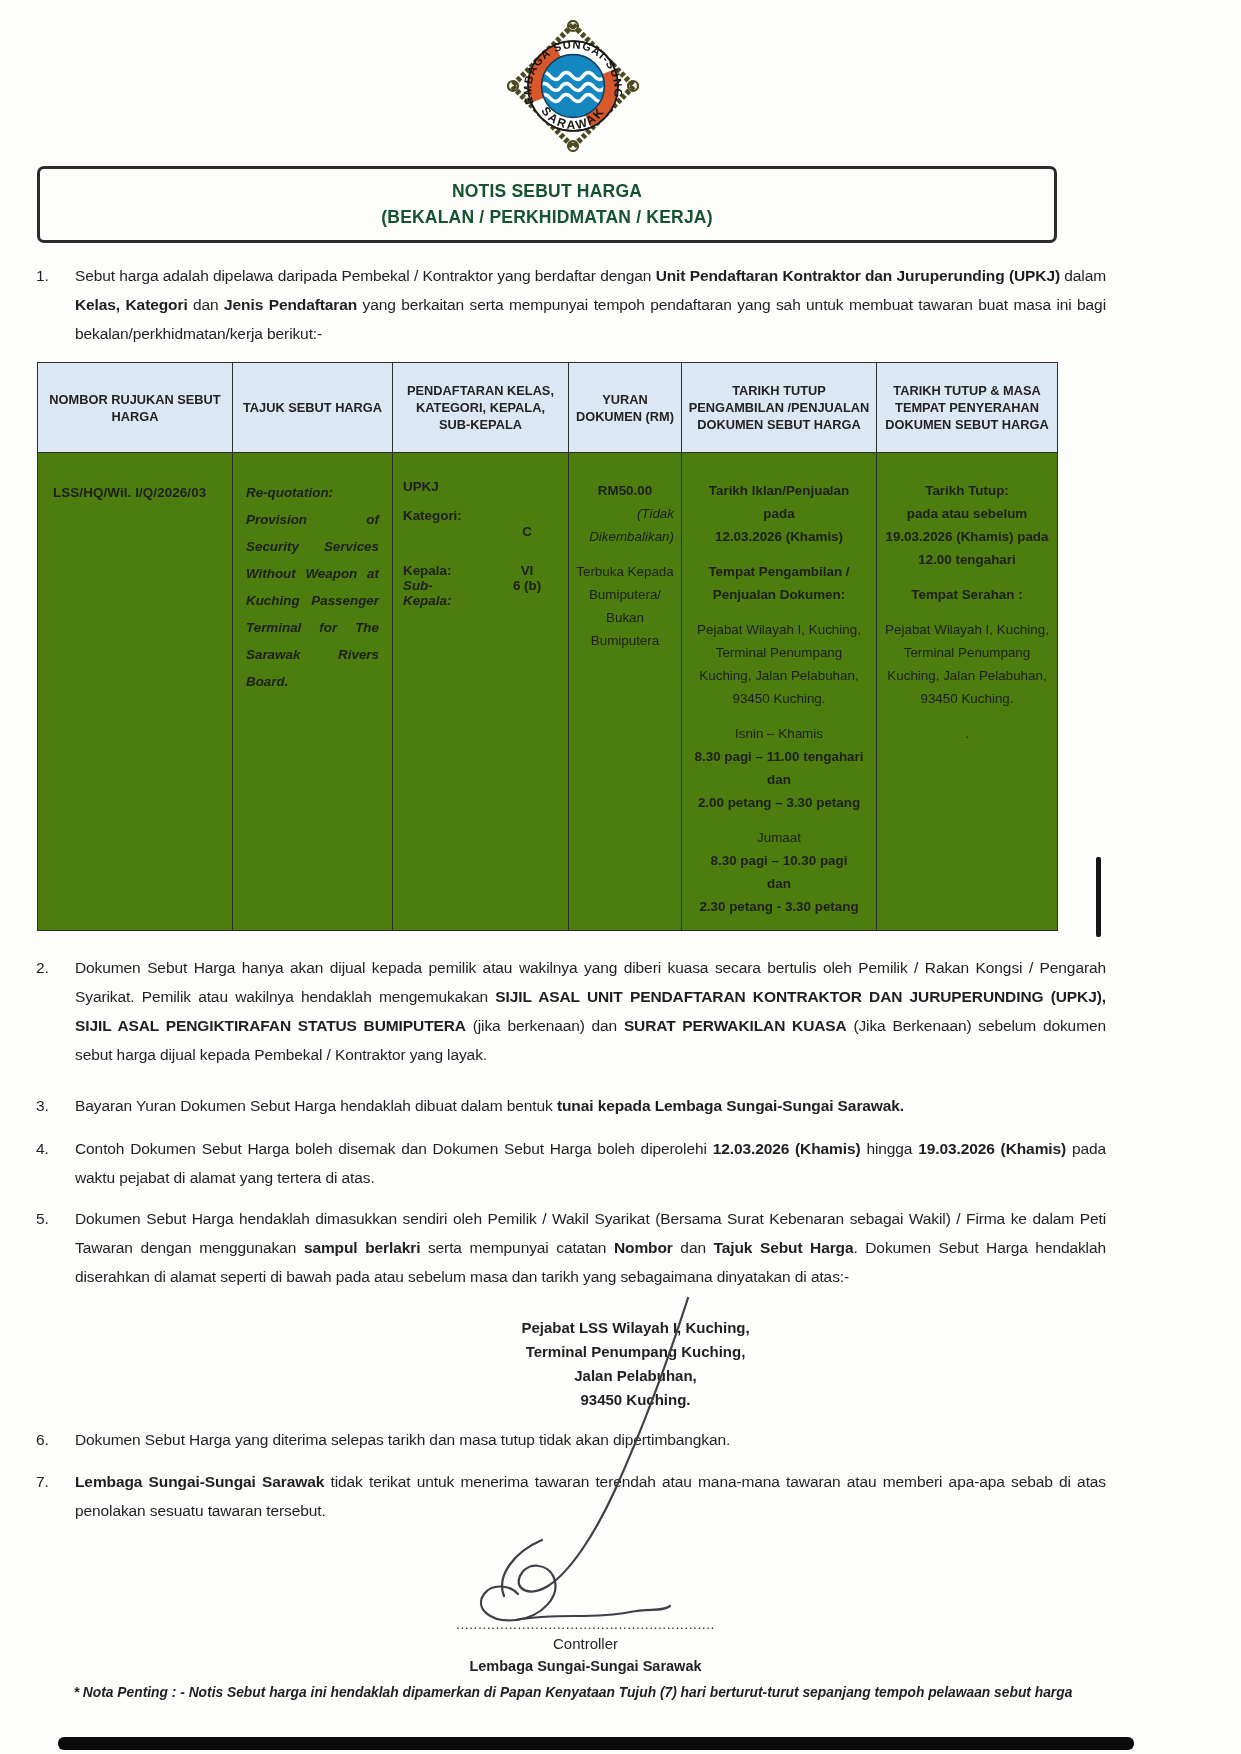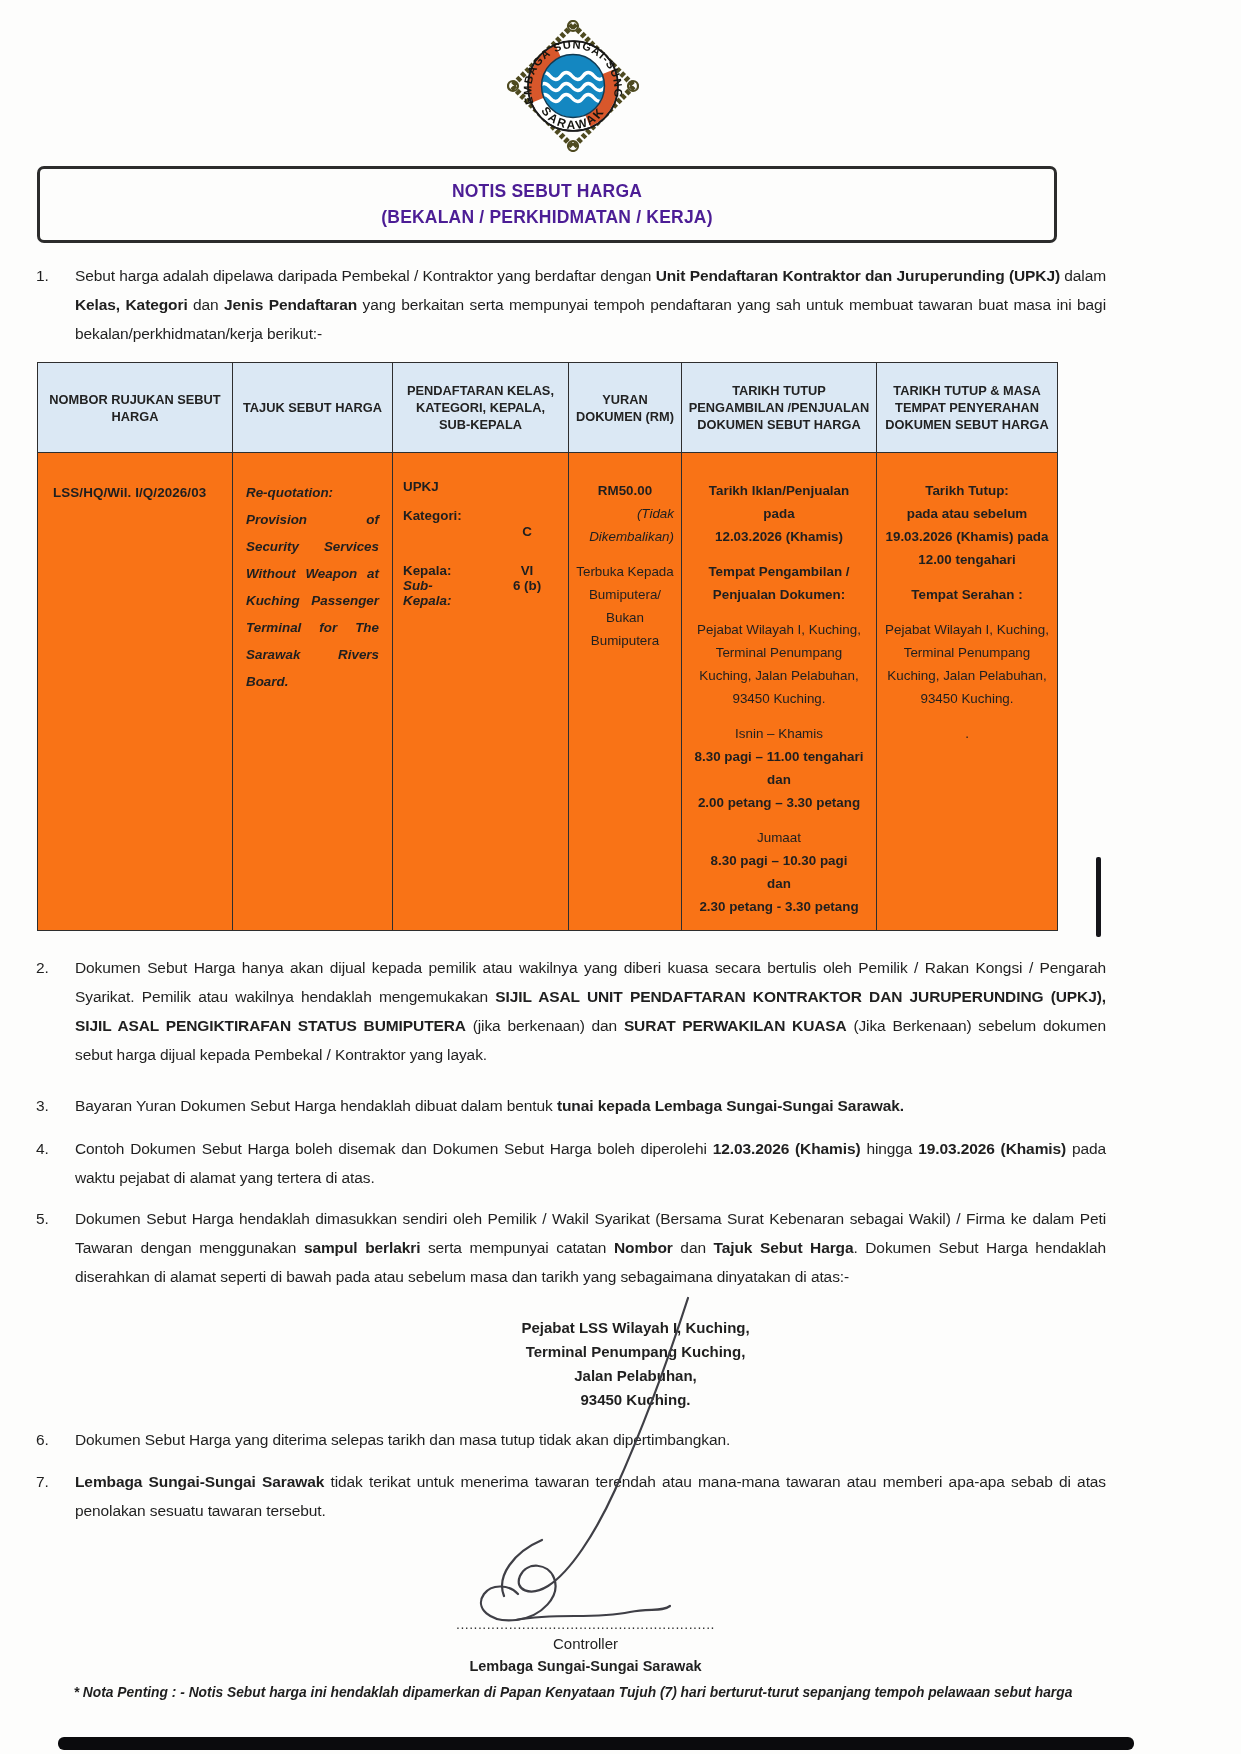--- a/index.html
+++ b/index.html
@@ -7,39 +7,39 @@
   body { font-family:"Liberation Sans", sans-serif; color:#1f1f1f; }
   .page { position:relative; width:1241px; height:1754px; background:#fdfdfc; overflow:hidden; }
 
   
   .logo-svg { display:block; position:relative; margin:20px auto 0 auto; left:-48px; }
   .logo-arc-text { font-family:"Liberation Sans", sans-serif; font-size:11.2px; font-weight:bold; letter-spacing:1.1px; fill:#14140f; }
   .logo-arc-text2 { font-family:"Liberation Sans", sans-serif; font-size:12px; font-weight:bold; letter-spacing:2.2px; fill:#14140f; }
 
   
   .title-box { margin:14px 0 0 37px; width:1020px; border:3px solid #2c2c2c; border-radius:7px; text-align:center; padding:9px 0 10px 0; background:#fdfdfc; }
-  .title-box div { font-weight:bold; font-size:17.5px; line-height:26px; letter-spacing:.2px; color:#4c1d95; }
+  .title-box div { font-weight:bold; font-size:17.5px; line-height:26px; letter-spacing:.2px; color:#14532d; }
 
   
   .para { position:relative; margin-left:75px; width:1031px; text-align:justify; font-size:15.5px; line-height:29px; letter-spacing:-0.1px; }
   .para .pnum { position:absolute; left:-39px; top:0; }
   .p1 { margin-top:18px; }
   .p2 { margin-top:22px; }
   .p3 { margin-top:22px; }
   .p4 { margin-top:14px; }
   .p5 { margin-top:12px; }
   .p6 { margin-top:13px; }
   .p7 { margin-top:13px; }
   .b { font-weight:bold; }
   .i { font-style:italic;text-align:right; }
 
   
   table.quote { margin:14px 0 0 37px; width:1020px; border-collapse:collapse; table-layout:fixed;padding-left:40px; }
   table.quote th { background:#dbe8f4; border:1.6px solid #2e2e2e; font-size:12.8px; font-weight:bold; line-height:17px; text-align:center; vertical-align:middle; padding:8px 6px; height:90px; color:#222; }
-  table.quote td { border:1.6px solid #2e2e2e; vertical-align:top; font-size:13.4px; background:#f97316; }
+  table.quote td { border:1.6px solid #2e2e2e; vertical-align:top; font-size:13.4px; background:#4d7c0f; }
   td.c-ref { padding:32px 10px 0 15px; font-weight:bold; font-size:13.8px; letter-spacing:.1px; }
   td.c-title { padding:26px 13px 0 13px; font-weight:bold; font-style:italic; font-size:14.3px; line-height:27px; text-align:justify; }
   td.c-reg { padding:26px 8px 0 10px; font-weight:bold; }
   .reg-org { text-align:left; font-weight:bold; margin-bottom:4px; }
   .reg-row { display:flex; }
   .reg-row .lab { flex:0 0 58%; text-align:left; }
   .reg-row .val { flex:1; text-align:center; }
   .reg-r1 { margin-top:14px; }
   .reg-r1 .val { padding-top:16px; }
   .reg-r2 { margin-top:24px; }

